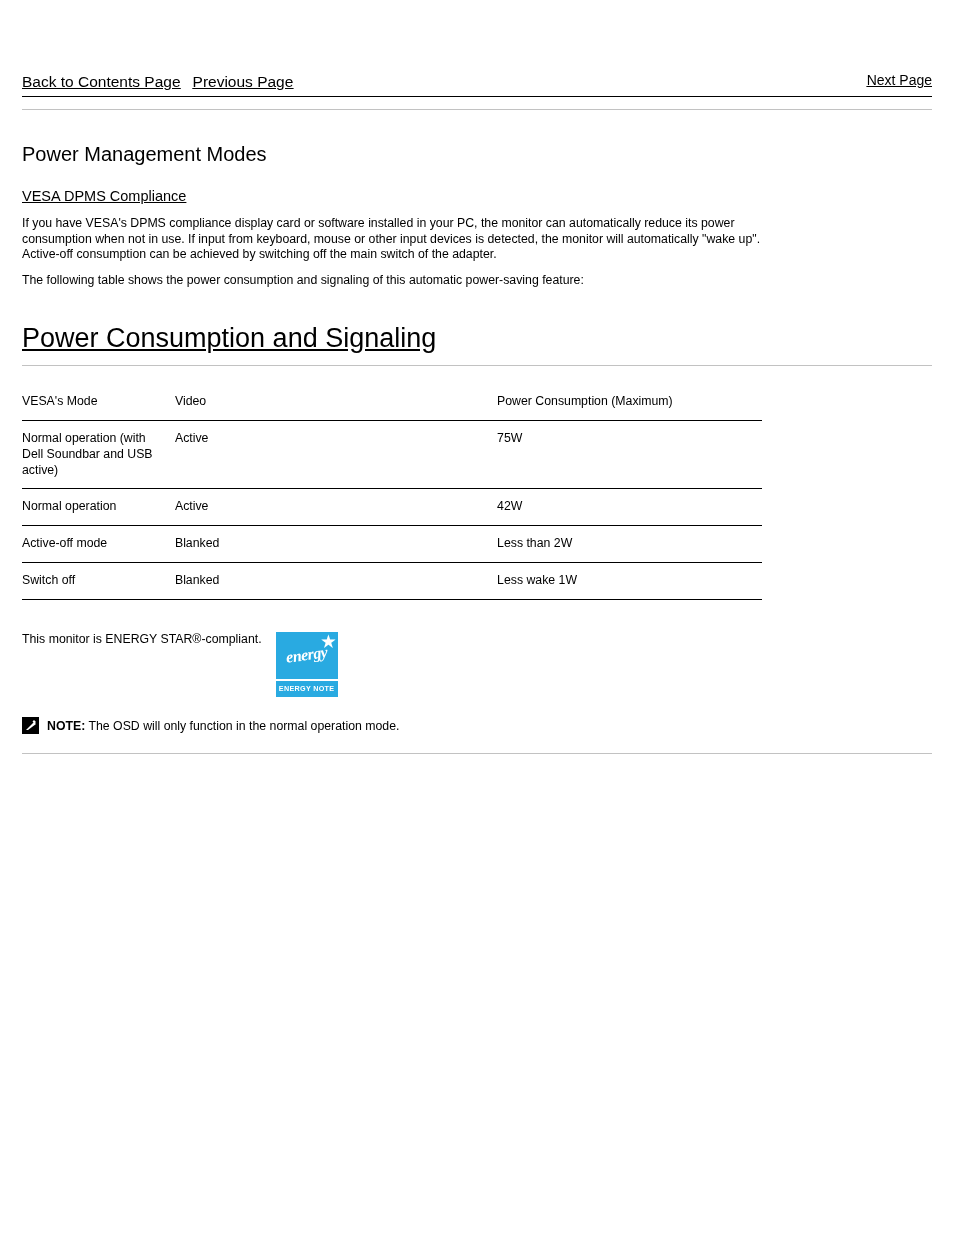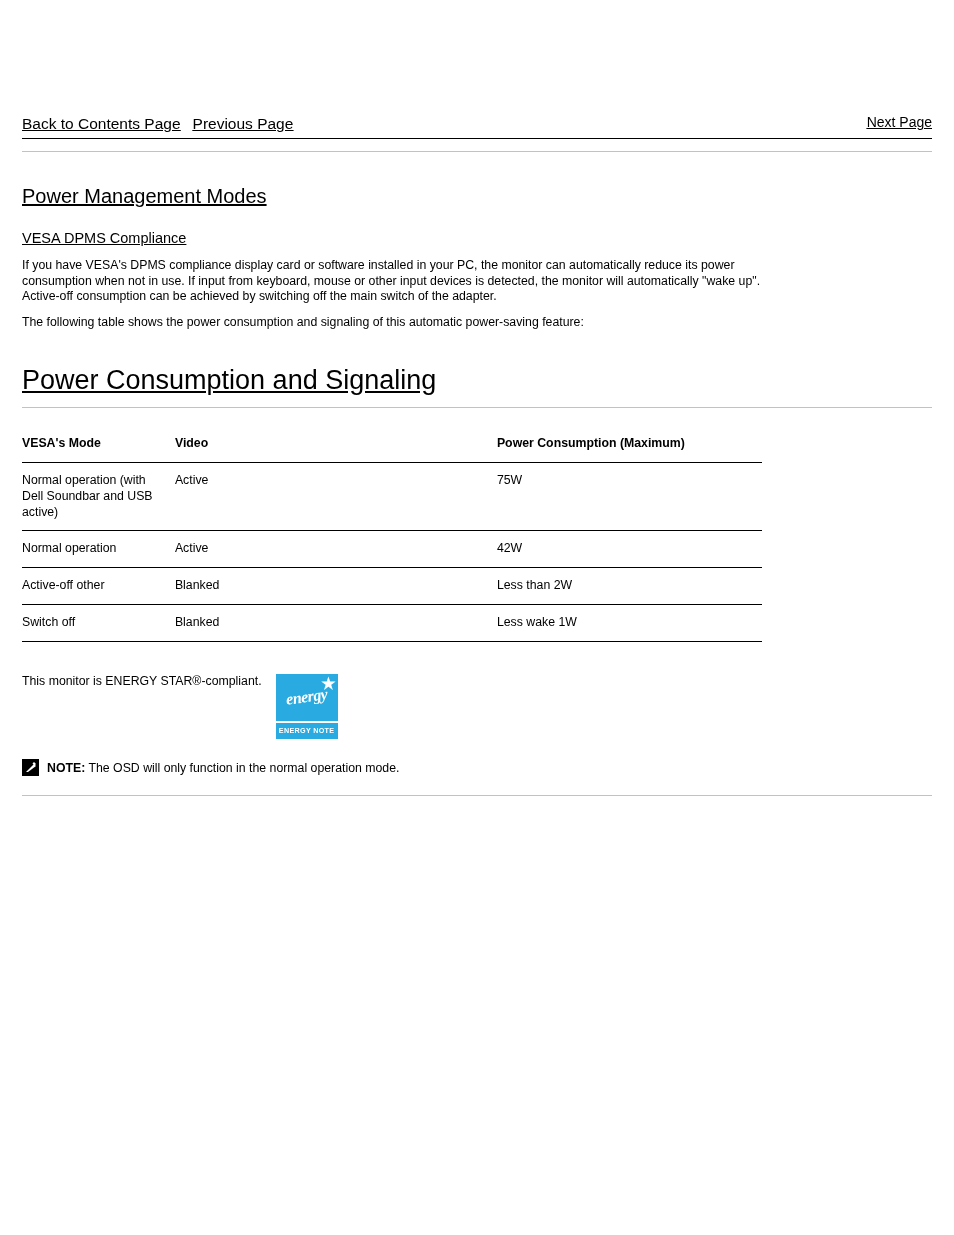--- a/index.html
+++ b/index.html
@@ -13,41 +13,41 @@
     line-height:1.28;
     width:954px;
     box-sizing:border-box;
   }
   a { color:inherit; text-decoration:underline; }
   .hr-light { border:none; border-top:1px solid #c2c2c2; margin:0; }
   .hr-dark  { border:none; border-top:1px solid #000; margin:0; }
 
   .nav {
     display:flex;
-    margin-top:114px;
+    margin-top:72px;
     font-size:15.5px;
     font-weight:300;
   }
   .nav span { text-decoration:underline; }
   .nav-sep { margin:0 6px; }
   .nav-last { margin-left:auto; font-size:14px; }
 
   .sec-power { margin-top:32px; }
-  .sec-title { font-size:20px; text-decoration:underline; font-weight:300; }
+  .sec-title { font-size:20px; font-weight:300; }
   .sec-sub   { font-size:14.5px; text-decoration:underline; margin-top:20px; margin-bottom:6px; }
 
   .para { margin:10px 0; max-width:740px; }
 
   .table-title { font-size:27px; text-decoration:underline; margin-top:32px; font-weight:300; }
   .tbl { width:740px; margin-top:18px; border-collapse:collapse; }
   .tbl th, .tbl td {
     text-align:left; font-weight:400; font-size:12.3px;
     padding:10px 6px 10px 0; vertical-align:top;
   }
-  .tbl th { font-weight:700; }
+  .tbl th { font-weight:400; }
   .tbl tr { border-bottom:1px solid #000; }
   .tbl tr:first-child { border-bottom:1px solid #000; }
   .tbl .c1 { width:150px;}
   .tbl .c2 { width:325px;}
   .tbl .c3 { width:265px;}
 
   .energy-block { display:flex; margin-top:32px; }
   .energy-text { max-width:600px; }
   .energy-logo { margin-left:14px; }
 
@@ -115,21 +115,21 @@
     <td>Normal operation (with Dell Soundbar and USB active)</td>
     <td>Active</td>
     <td>75W</td>
   </tr>
   <tr>
     <td>Normal operation</td>
     <td>Active</td>
     <td>42W</td>
   </tr>
   <tr>
-    <td>Active-off other</td>
+    <td>Active-off mode</td>
     <td>Blanked</td>
     <td>Less than 2W</td>
   </tr>
   <tr>
     <td>Switch off</td>
     <td>Blanked</td>
     <td>Less wake 1W</td>
   </tr>
 </tbody>
   </table>

